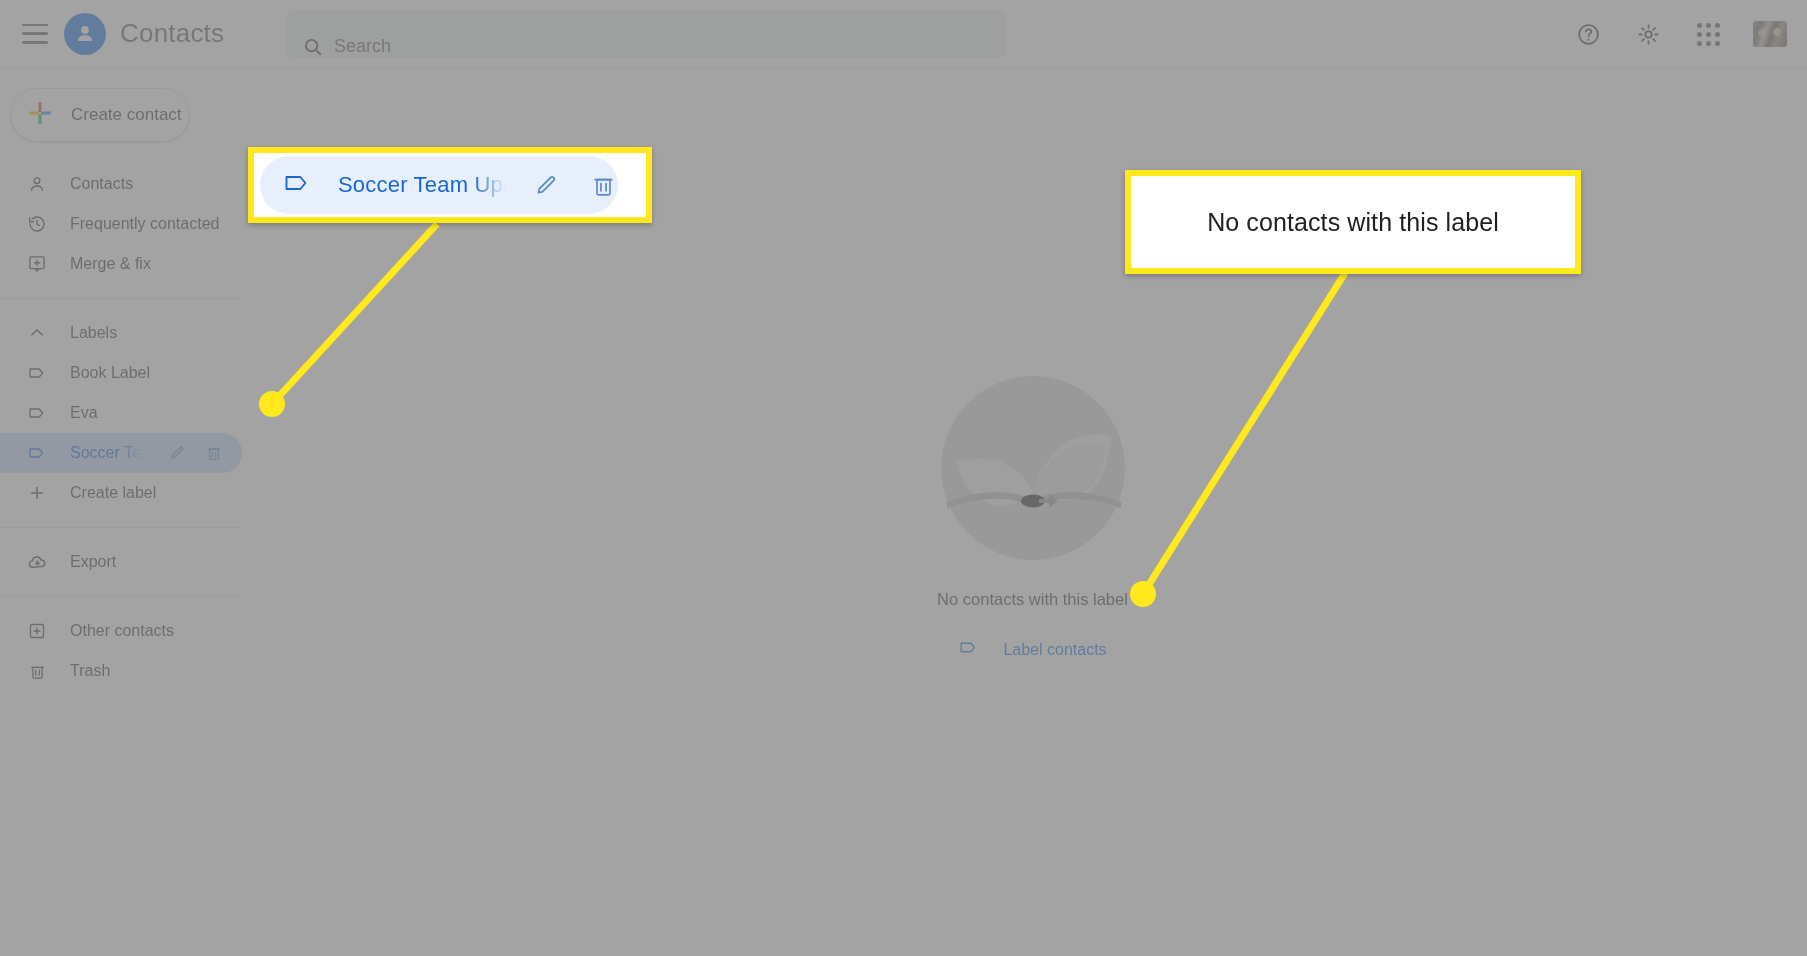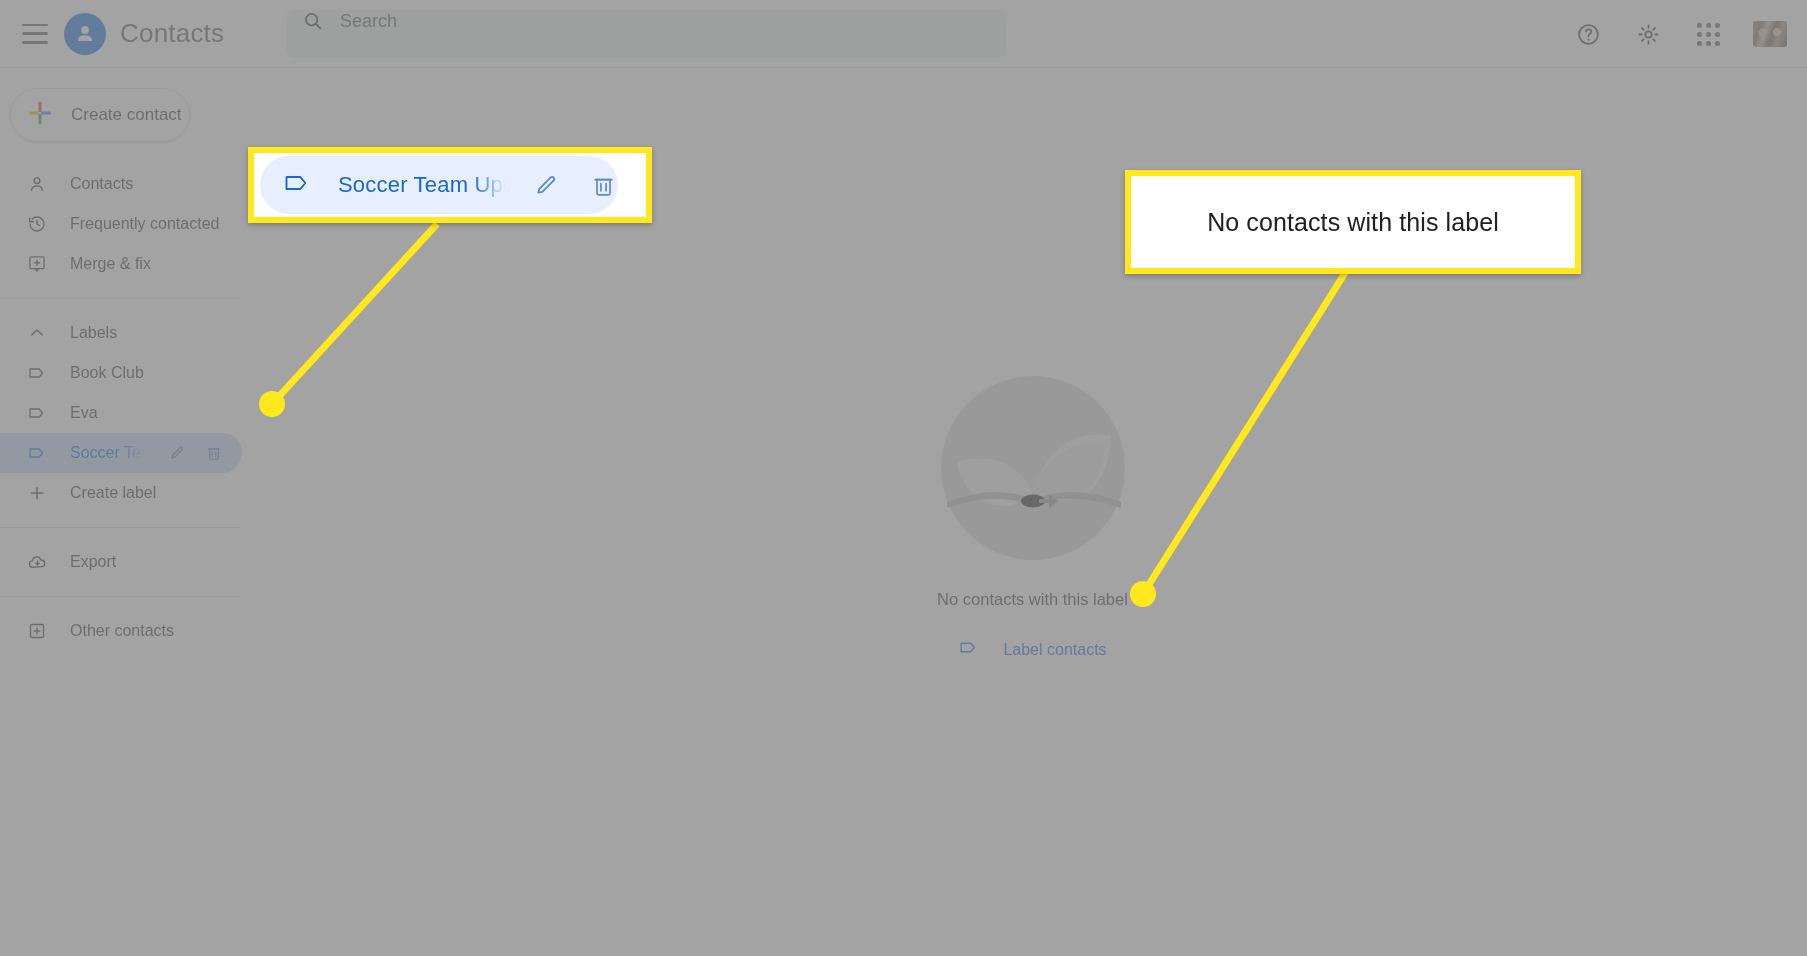--- a/index.html
+++ b/index.html
@@ -45,21 +45,21 @@
     display: flex; align-items: center; justify-content: center;
   }
   .brand-title {
     font-size: 26px; color: #5f6368; font-weight: 400; letter-spacing: .2px;
   }
 
   #searchbar {
     position: absolute; left: 286px; top: 10px;
     width: 720px; height: 48px;
     background: #eceff1; border-radius: 8px;
-    display: flex; align-items: flex-start; padding: 0 16px; gap: 14px;
+    display: flex; align-items: flex-end; padding: 0 16px; gap: 8px;
   }
   #searchbar .sicon { flex: 0 0 auto; display:flex; }
   #search-input {
     border: none; outline: none; background: transparent;
     font-size: 18px; color: #3c4043; width: 100%;
     font-family: "Liberation Sans", sans-serif;
   }
   #search-input::placeholder { color: #5f6368; }
 
   #header-right {
@@ -306,21 +306,21 @@
         </span>
         <span class="nav-label">Labels</span>
       </div>
 
       <div class="nav-item">
         <span class="nav-ico">
           <svg width="20" height="20" viewBox="0 0 24 24" fill="none" stroke="#3c4043" stroke-width="1.6">
             <path d="M3.6 7.2h11.1l4 4.8-4 4.8H3.6z" stroke-linejoin="round"></path>
           </svg>
         </span>
-        <span class="nav-label">Book Club</span>
+        <span class="nav-label">Book Label</span>
       </div>
 
       <div class="nav-item">
         <span class="nav-ico">
           <svg width="20" height="20" viewBox="0 0 24 24" fill="none" stroke="#3c4043" stroke-width="1.6">
             <path d="M3.6 7.2h11.1l4 4.8-4 4.8H3.6z" stroke-linejoin="round"></path>
           </svg>
         </span>
         <span class="nav-label">Eva</span>
       </div>
@@ -375,20 +375,29 @@
       <div class="nav-item">
         <span class="nav-ico">
           <svg width="20" height="20" viewBox="0 0 24 24" fill="none" stroke="#3c4043" stroke-width="1.6">
             <rect x="4.2" y="4.2" width="15.6" height="15.6" rx="1.6"></rect>
             <path d="M12 8.4v7.2M8.4 12h7.2" stroke-linecap="round"></path>
           </svg>
         </span>
         <span class="nav-label">Other contacts</span>
       </div>
 
+      <div class="nav-item">
+        <span class="nav-ico">
+          <svg width="19" height="19" viewBox="0 0 24 24" fill="none" stroke="#3c4043" stroke-width="1.6">
+            <path d="M6.2 6.8h11.6v12.1a1.4 1.4 0 0 1-1.4 1.4H7.6a1.4 1.4 0 0 1-1.4-1.4z" stroke-linejoin="round"></path>
+            <path d="M4.6 6.8h14.8M9.7 10.3v6.4M14.3 10.3v6.4" stroke-linecap="round"></path>
+          </svg>
+        </span>
+        <span class="nav-label">Trash</span>
+      </div>
 
     </div>
   </div>
 
   <div id="main">
     <div id="empty-illustration">
       <svg width="200" height="200" viewBox="0 0 200 200">
         <circle cx="100" cy="100" r="92" fill="#dcdcdc"></circle>
         <path d="M100 122 C118 74 146 62 178 68 C176 96 168 118 150 128 C132 136 114 132 100 122Z" fill="#f1f1f1"></path>
         <path d="M100 122 C118 82 142 72 172 78 C170 102 162 120 146 128 C130 134 113 131 100 122Z" fill="#e6e6e6"></path>

